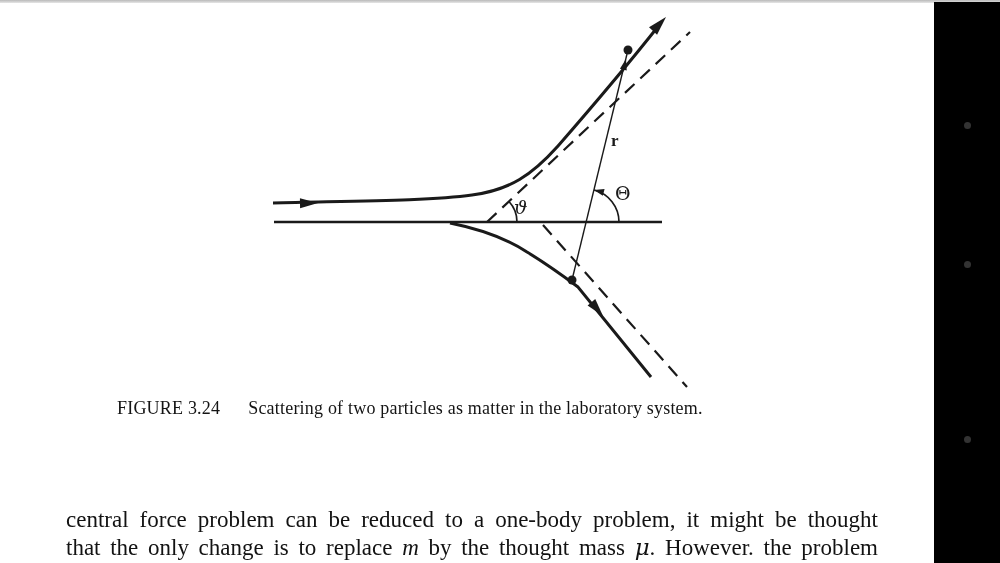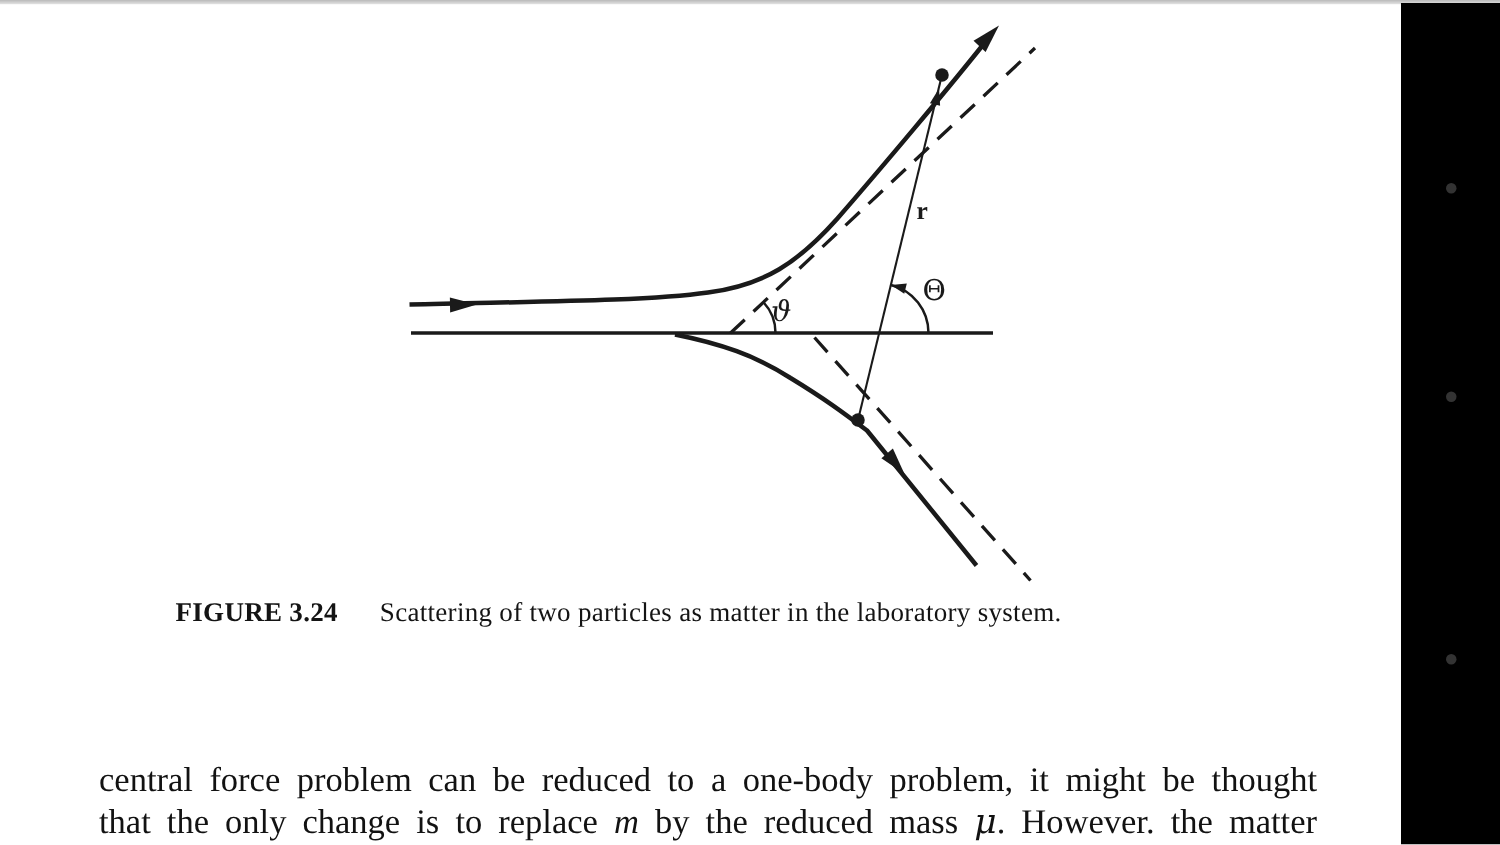--- a/index.html
+++ b/index.html
@@ -14,21 +14,21 @@
   }
 
   .page { position: absolute; left: 0; top: 3px; width: 934px; height: 560px; background: #ffffff; }
 
   .diagram { position: absolute; left: 250px; top: 0; width: 470px; height: 395px; }
 
   .caption {
     position: absolute; left: 117px; top: 395px; width: 760px;
     font-size: 18px; color: #141414; white-space: nowrap; letter-spacing: 0.2px;
   }
-  .cap-label { font-weight: bold; margin-right: 28px; }
+  .cap-label { font-weight: normal; margin-right: 28px; }
 
   .body-text {
     position: absolute; left: 66px; top: 503px; width: 812px;
     font-size: 23px; color: #121212;
   }
   .body-text .line {
     height: 27.5px; line-height: 27.5px;
     text-align: justify; text-align-last: justify;
   }
   .body-text em { font-style: italic; }
@@ -83,21 +83,21 @@
       <text class="greek" x="615" y="197" font-size="19" fill="#1a1a1a">Θ</text>
       <text x="611" y="143" font-size="17" font-weight="bold" fill="#1a1a1a">r</text>
     </svg>
 
     <div class="caption">
       <span class="cap-label">FIGURE 3.24</span><span class="cap-text">Scattering of two particles as matter in the laboratory system.</span>
     </div>
 
     <div class="body-text">
       <div class="line">central force problem can be reduced to a one-body problem, it might be thought</div>
-      <div class="line"><span>that the only change is to replace </span><em>m</em><span> by the reduced mass </span><em class="greek">μ</em><span>. However. the matter</span></div>
+      <div class="line"><span>that the only change is to replace </span><em>m</em><span> by the thought mass </span><em class="greek">μ</em><span>. However. the problem</span></div>
     </div>
 
   </div>
 
   <div class="nav-bar">
     <div class="nav-dot d1"></div>
     <div class="nav-dot d2"></div>
     <div class="nav-dot d3"></div>
   </div>
 

